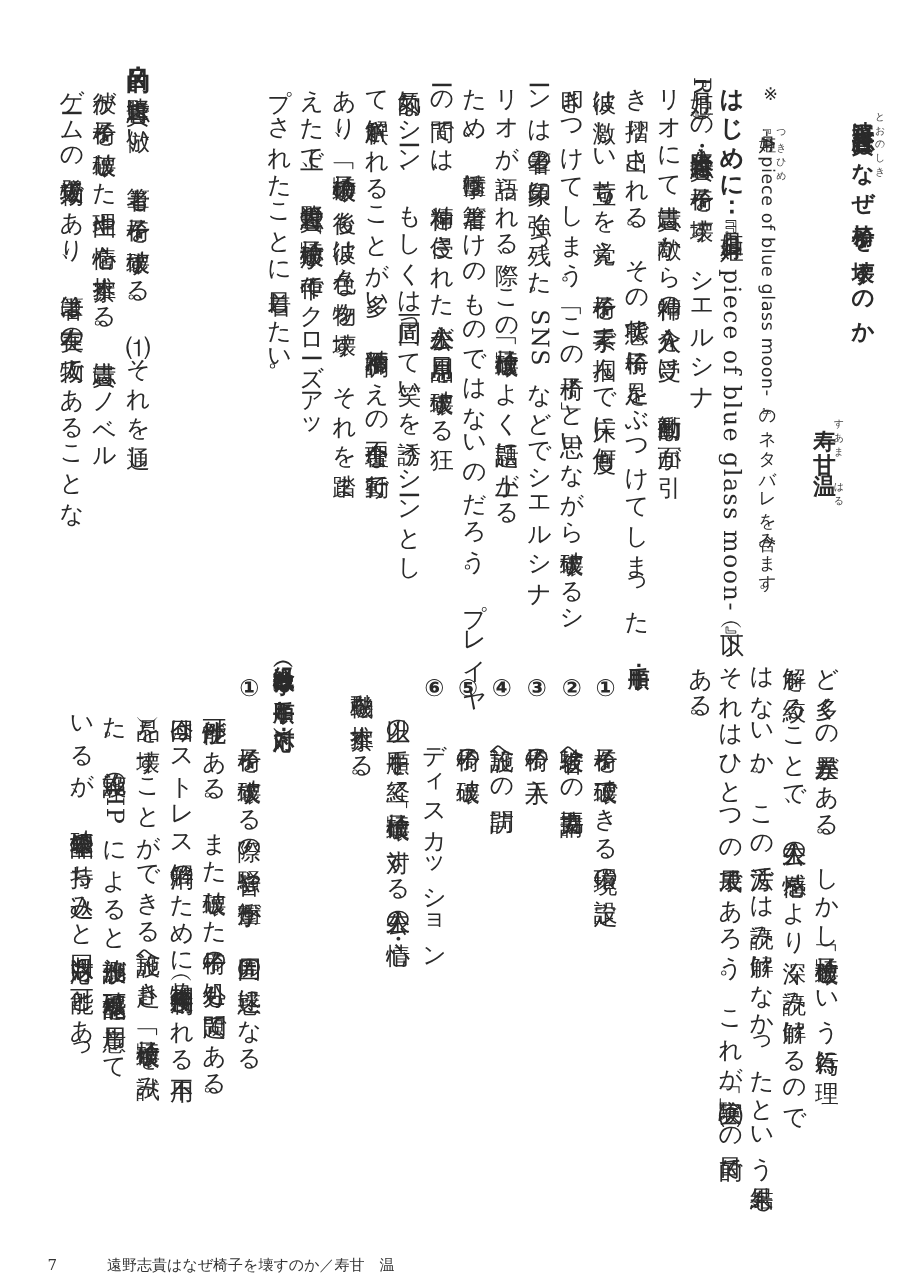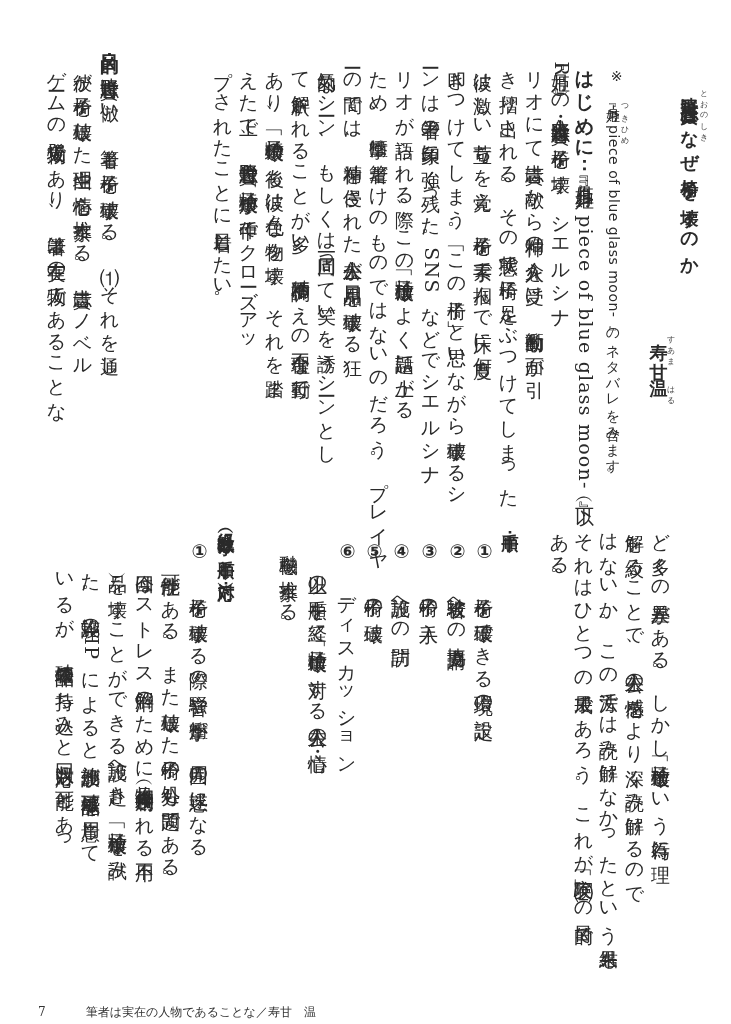--- a/index.html
+++ b/index.html
@@ -96,15 +96,15 @@
   <div class="col" style="left:186px; top:540px;">
     <span class="list-num">①</span>　<span>椅子を破壊する際の騒音や衝撃が、周囲の迷惑になる</span>
   </div>
   <div class="col" style="left:158px; top:560px;">可能性がある。また破壊した椅子の処分も問題である。</div>
   <div class="col" style="left:132px; top:560px;">今回はストレス解消のために物品（今後再利用される不用</div>
   <div class="col" style="left:105px; top:560px;">品）を壊すことができる施設へ赴き、「椅子破壊」を試み</div>
   <div class="col" style="left:78px; top:560px;">た。施設のHPによると施設側が破壊可能品を用意して</div>
   <div class="col" style="left:52px; top:560px;">いるが、破壊希望品の持ち込みと回収対応も可能とあっ</div>
 
   <div class="footer">
-    <span class="num">7</span><span>筆者は実在の人物であることな／寿甘　温</span>
+    <span class="num">7</span><span>遠野志貴はなぜ椅子を壊すのか／寿甘　温</span>
   </div>
 </div>
 
 </body></html>

